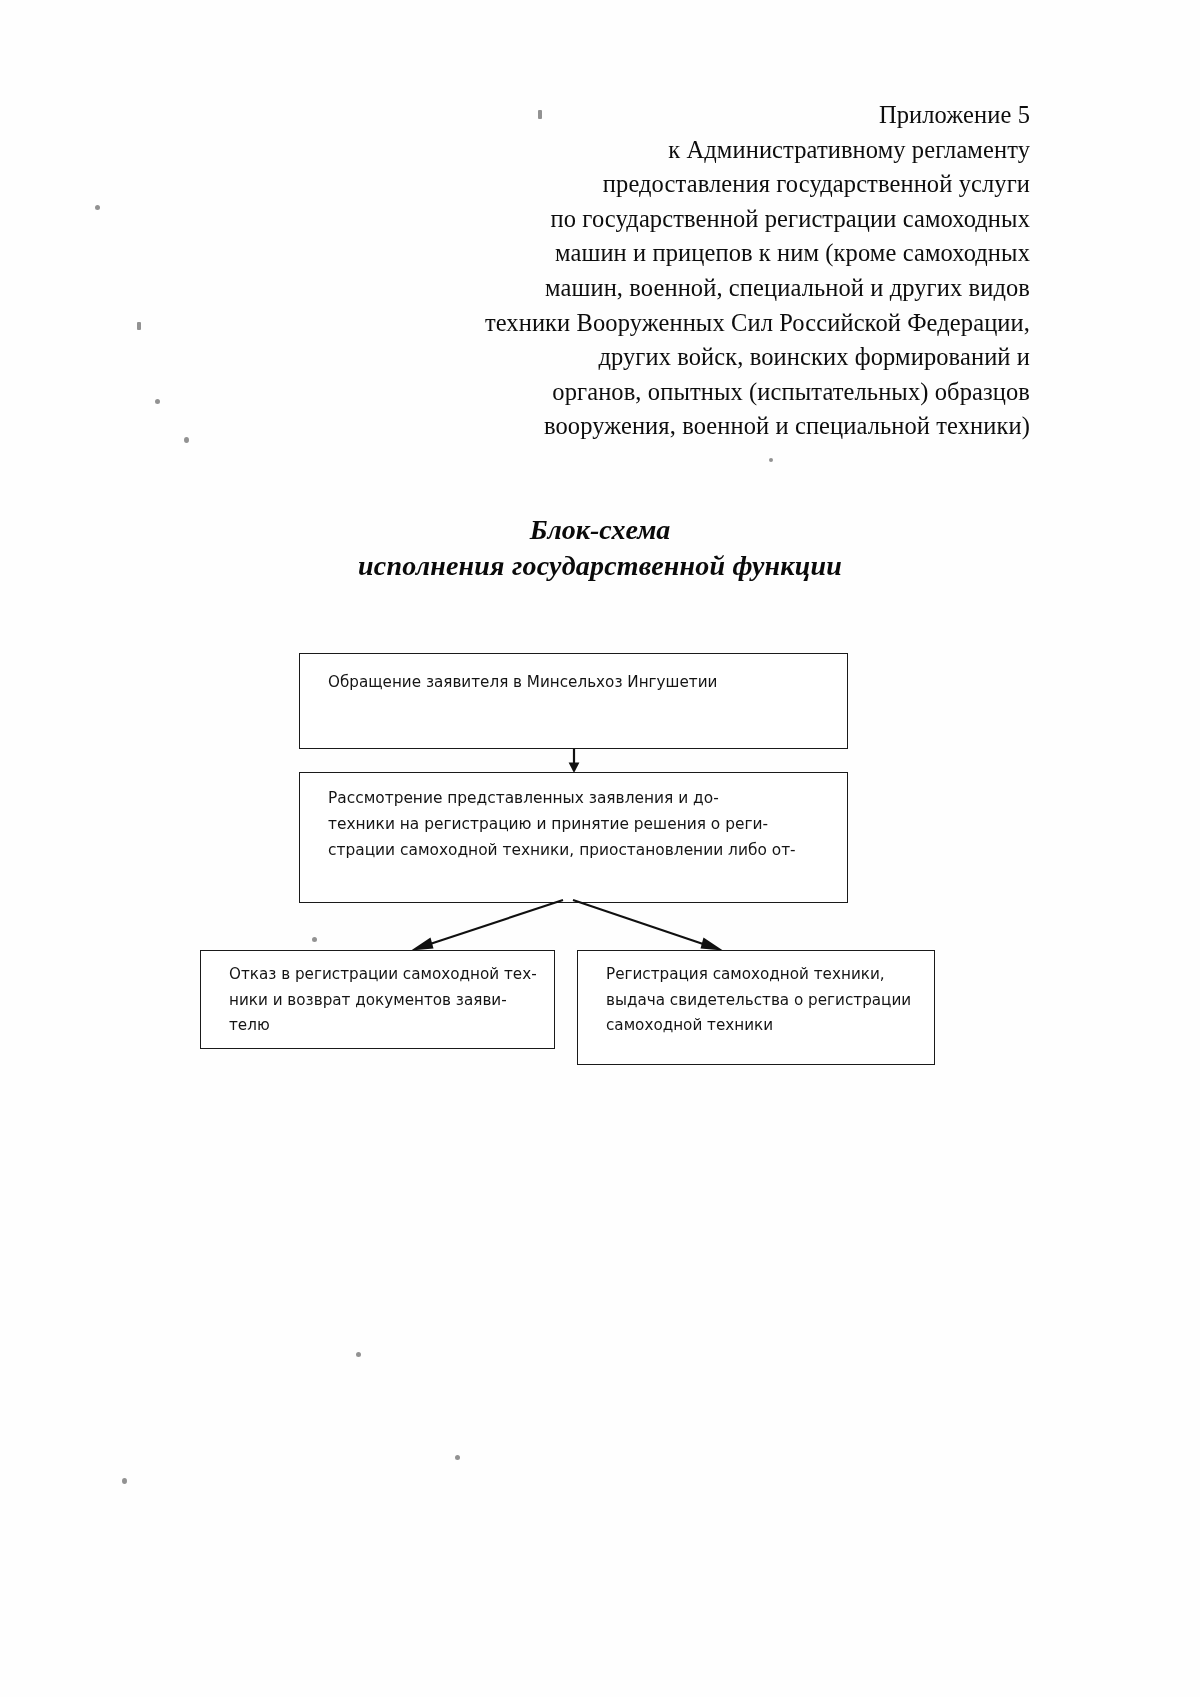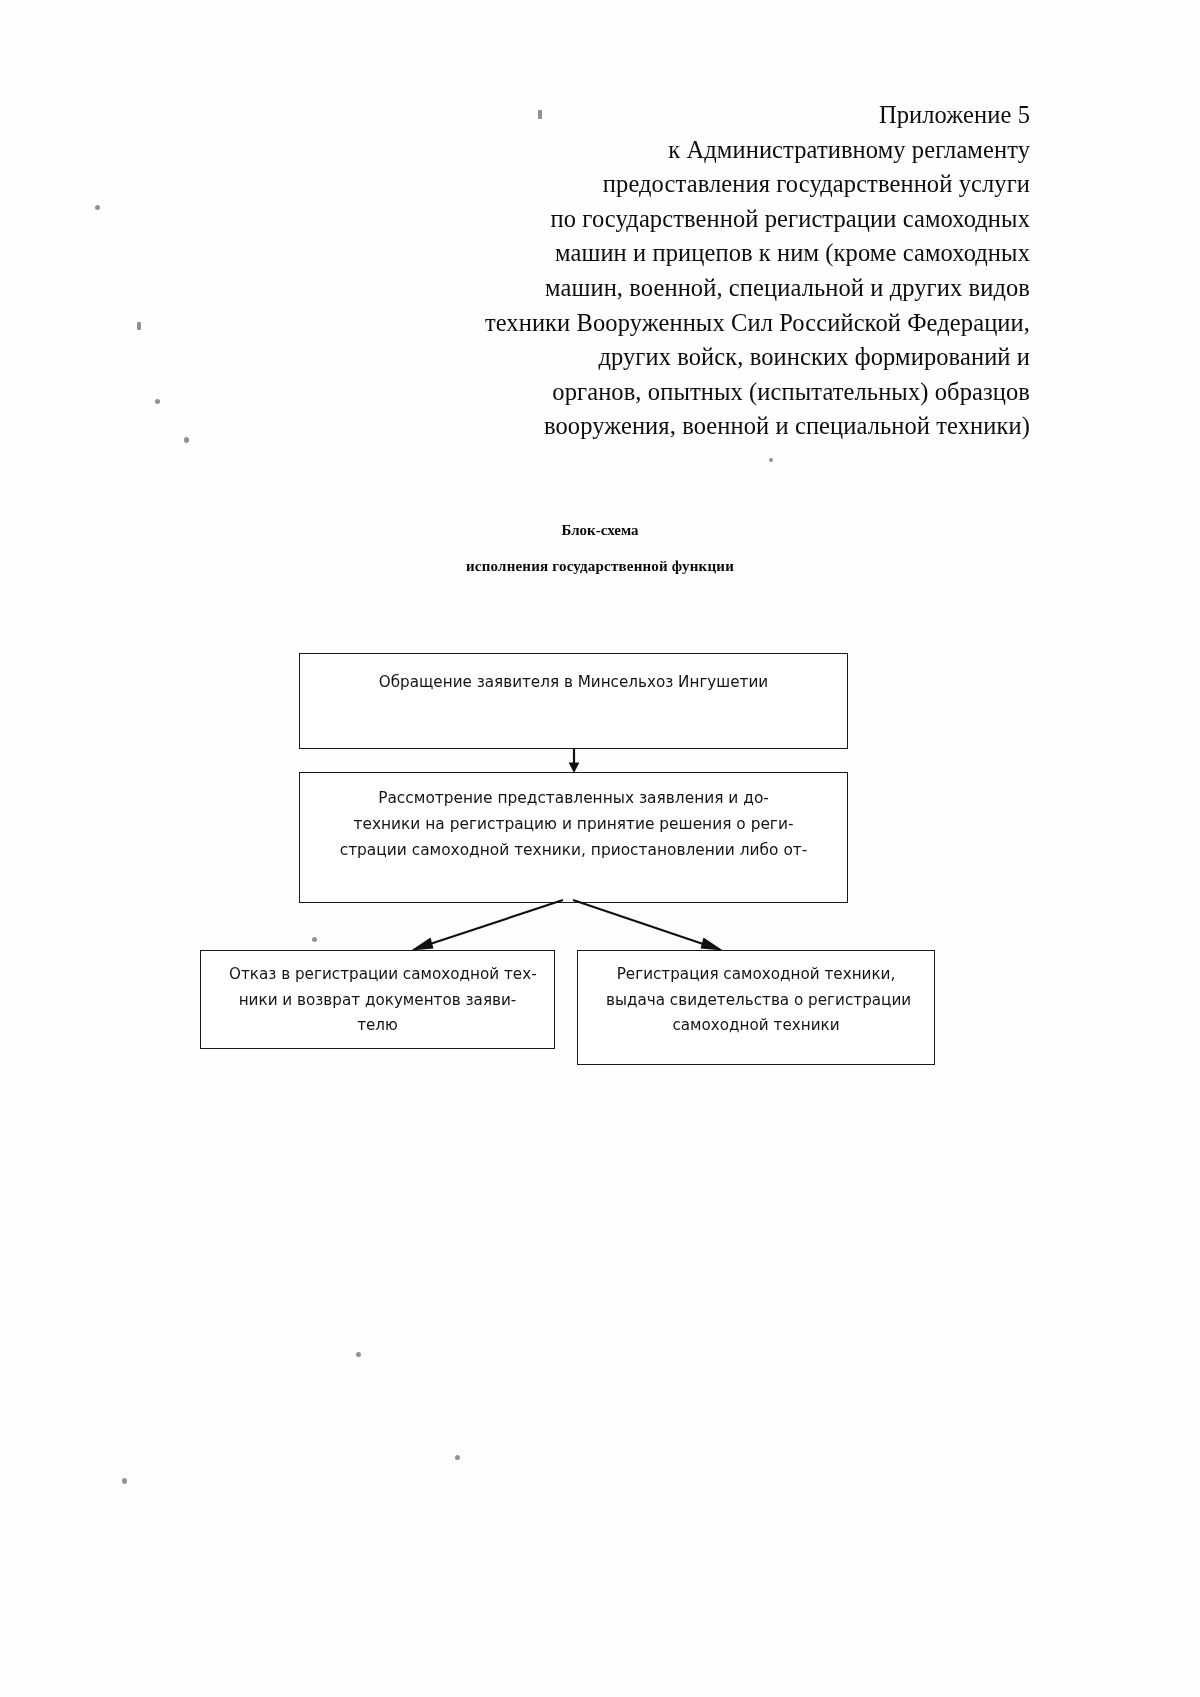--- a/index.html
+++ b/index.html
@@ -38,23 +38,24 @@
 
   
   .doc-title {
     position: absolute;
     left: 180px;
     top: 512px;
     width: 840px;
     text-align: center;
     font-family: "Liberation Serif", "DejaVu Serif", serif;
     font-weight: bold;
-    font-size: 15px;
+    font-size: 28px;
     line-height: 36px;
     color: #0a0a0a;
+    font-style: italic;
   }
   .doc-title .tline { display: block; white-space: nowrap; }
   .doc-title .tline2 { letter-spacing: 0.2px; }
 
   
   .flow {
     position: absolute;
     left: 0;
     top: 0;
     width: 1200px;
@@ -62,21 +63,20 @@
   }
   .node {
     position: absolute;
     box-sizing: border-box;
     border: 1.5px solid #1a1a1a;
     background: #ffffff;
     font-family: "DejaVu Sans", "Liberation Sans", sans-serif;
     font-size: 15.2px;
     line-height: 25.5px;
     color: #141414;
-    text-align: center;
     padding: 0 28px;
   }
   .node .nline { display: block; white-space: nowrap; }
 
   #node-request {
     left: 299px;
     top: 653px;
     width: 549px;
     height: 96px;
     padding-top: 16px;

